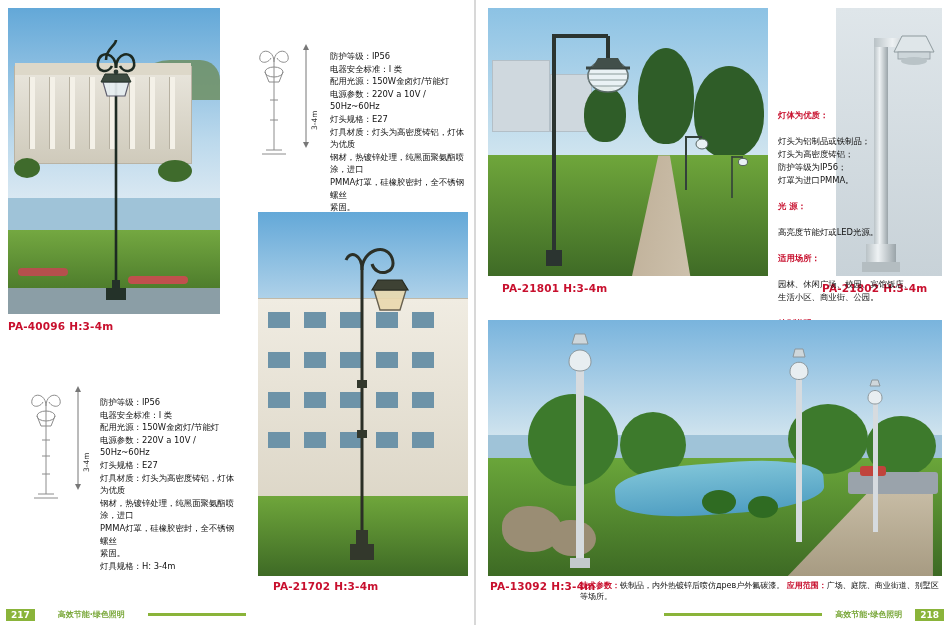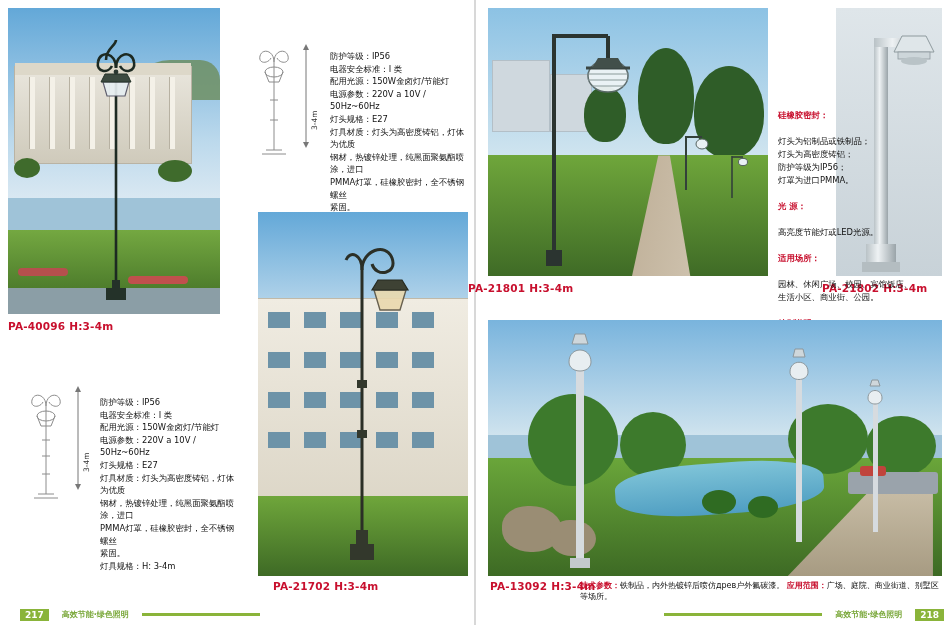--- a/index.html
+++ b/index.html
@@ -265,21 +265,21 @@
       <path d="M10 10 L10 64" stroke="#33403a" stroke-width="2" fill="none"></path>
       <path d="M10 11 L26 11" stroke="#33403a" stroke-width="2" fill="none"></path>
       <ellipse cx="26" cy="18" rx="6" ry="5" fill="#e9f1f4" stroke="#55625f"></ellipse>
     </svg>
     <svg style="position:absolute;left:236px;top:140px;" width="26" height="54">
       <path d="M8 8 L8 50" stroke="#33403a" stroke-width="1.6" fill="none"></path>
       <path d="M8 9 L19 9" stroke="#33403a" stroke-width="1.6" fill="none"></path>
       <ellipse cx="19" cy="14" rx="4.5" ry="3.6" fill="#e9f1f4" stroke="#55625f"></ellipse>
     </svg>
   </div>
-  <div class="cap" style="left:468px;top:282px;">PA-21801 H:3-4m</div>
+  <div class="cap" style="left:502px;top:282px;">PA-21801 H:3-4m</div>
 
   <div class="photo" id="p21802" style="left:836px;top:8px;width:106px;height:268px;">
     <svg width="106" height="268" viewBox="0 0 106 268">
       <defs>
         <linearGradient id="pole" x1="0" y1="0" x2="1" y2="0">
           <stop offset="0" stop-color="#b9c2c6"></stop>
             <stop offset=".4" stop-color="#eef2f4"></stop>
           <stop offset="1" stop-color="#9aa4a9"></stop>
         </linearGradient>
       </defs>
@@ -290,21 +290,21 @@
       <g transform="translate(78,44)">
         <path d="M-20 0 L20 0 L12 -16 L-12 -16 Z" fill="#dfe6e9" stroke="#8e9a9e" stroke-width="1"></path>
         <rect x="-16" y="0" width="32" height="7" fill="#cdd6da" stroke="#8e9a9e" stroke-width=".8"></rect>
         <ellipse cx="0" cy="9" rx="13" ry="4" fill="#b9c3c7"></ellipse>
       </g>
     </svg>
   </div>
   <div class="cap" style="left:822px;top:282px;">PA-21802 H:3-4m</div>
 
   <div class="techblock" style="left:778px;top:96px;width:160px;">
-    <span class="red">硅橡胶密封：</span><br>
+    <span class="red">灯体为优质：</span><br>
     <span>灯头为铝制品或铁制品；
 灯头为高密度铸铝；
 防护等级为IP56；
 灯罩为进口PMMA。</span><br>
     <span class="red">光    源：</span><br>
     <span>高亮度节能灯或LED光源。</span><br>
     <span class="red">适用场所：</span><br>
     <span>园林、休闲广场、校园、宾馆饭店、
 生活小区、商业街、公园。</span><br>
     <span class="red">特别说明：</span><br>
@@ -351,21 +351,21 @@
       </g>
     </svg>
   </div>
   <div class="cap" style="left:490px;top:580px;">PA-13092 H:3-4m</div>
 
   <div class="tech-line" style="left:580px;top:580px;width:360px;">
     <span class="inlinered">技术参数：</span><span>铁制品，内外热镀锌后喷仿древ户外氟碳漆。</span>
     <span class="inlinered">应用范围：</span><span>广场、庭院、商业街道、别墅区等场所。</span>
   </div>
 
-  <div class="foot" style="left:20px;width:240px;">
+  <div class="foot" style="left:6px;width:240px;gap:10px;">
     <div class="num">217</div>
     <div class="txt">高效节能·绿色照明</div>
     <div class="bar" style="flex:1;"></div>
   </div>
 
   <div class="foot" style="right:6px;width:280px;justify-content:flex-end;">
     <div class="bar" style="flex:1;"></div>
     <div class="txt">高效节能·绿色照明</div>
     <div class="num">218</div>
   </div>

